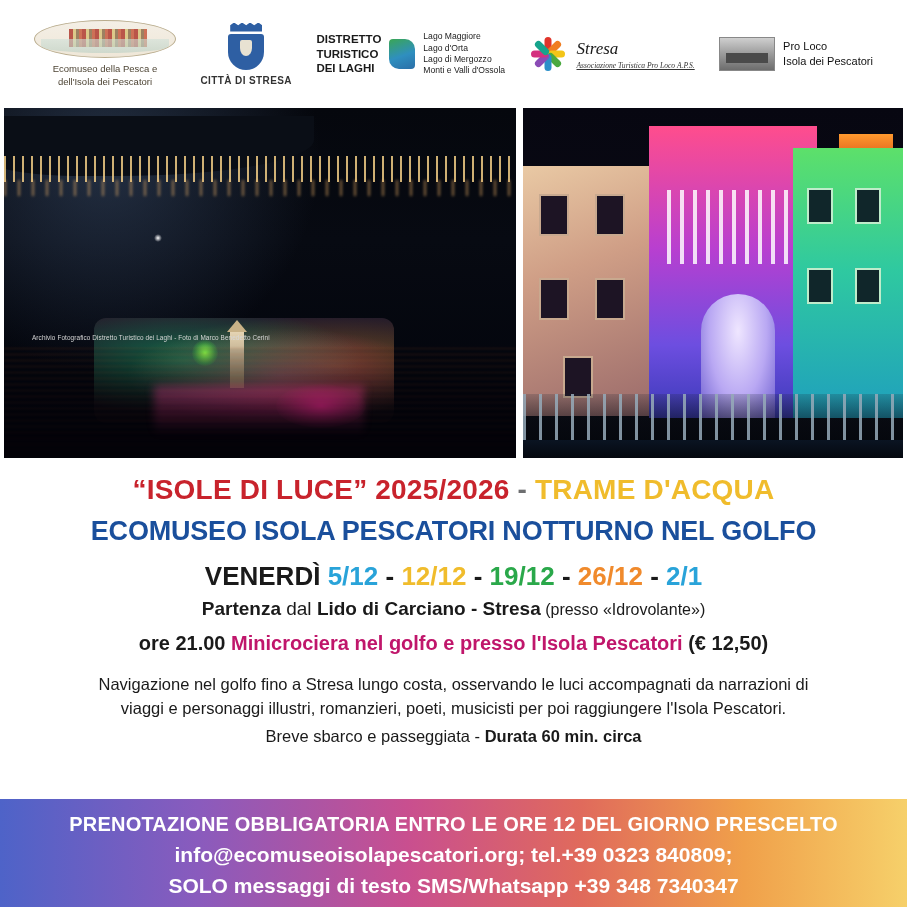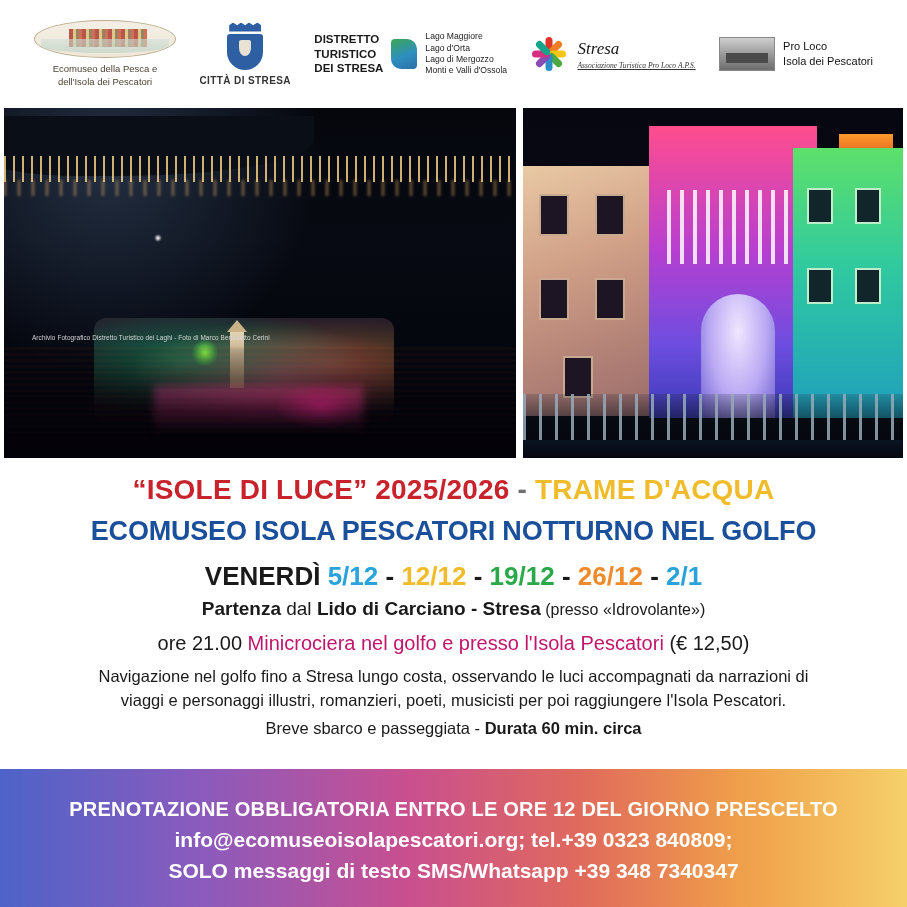--- a/index.html
+++ b/index.html
@@ -417,23 +417,23 @@
   .line-depart {
     font-size: 19px;
     color: #1a1a1a;
     margin-bottom: 12px;
   }
   .line-depart b { font-weight: bold; }
   .line-depart .small { font-size: 16px; }
 
   .line-price {
     font-size: 20px;
-    font-weight: normal;
+    font-weight: bold;
     color: #1a1a1a;
-    margin-bottom: 10px;
+    margin-bottom: 18px;
   }
   .line-price .pink { color: #c0166b; }
 
   .line-desc {
     font-size: 16.5px;
     color: #1a1a1a;
     line-height: 1.45;
     max-width: 800px;
     margin: 0 auto;
   }
@@ -442,21 +442,21 @@
     color: #1a1a1a;
     margin-top: 6px;
   }
   .line-last b { font-weight: bold; }
 
   
   .footer {
     position: absolute;
     left: 0; bottom: 0;
     width: 907px;
-    height: 138px;
+    height: 108px;
     background: linear-gradient(90deg,
       #4e63c8 0%,
       #8a5bbd 22%,
       #c94f8f 45%,
       #e06a5c 64%,
       #f0a04a 82%,
       #f6d06a 100%);
     display: flex;
     flex-direction: column;
     align-items: center;
@@ -492,21 +492,21 @@
       <div class="crown"></div>
       <div class="body"></div>
     </div>
     <div class="cap">CITTÀ DI STRESA</div>
   </div>
 
   <div class="logo logo-distretto">
     <div class="dt-text">
       <div>DISTRETTO</div>
       <div>TURISTICO</div>
-      <div>DEI STRESA</div>
+      <div>DEI LAGHI</div>
     </div>
     <div class="dt-mark"></div>
     <div class="dt-list">
       <div>Lago Maggiore</div>
       <div>Lago d'Orta</div>
       <div>Lago di Mergozzo</div>
       <div>Monti e Valli d'Ossola</div>
     </div>
   </div>
 

